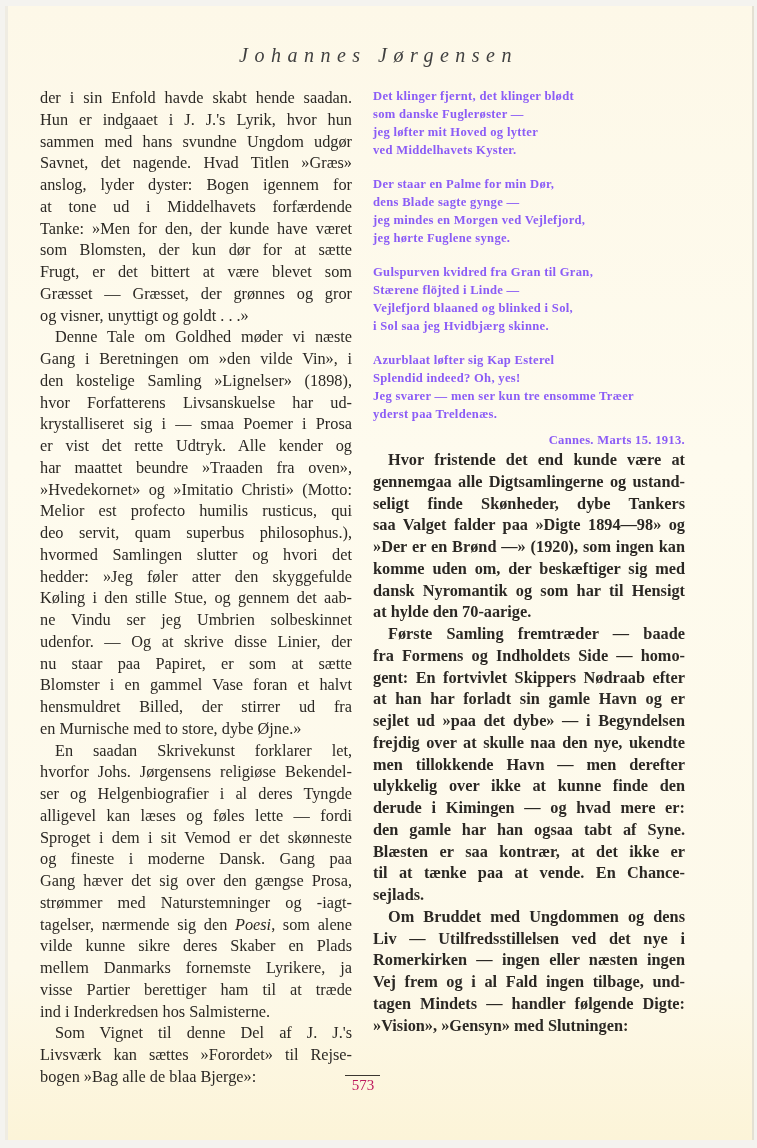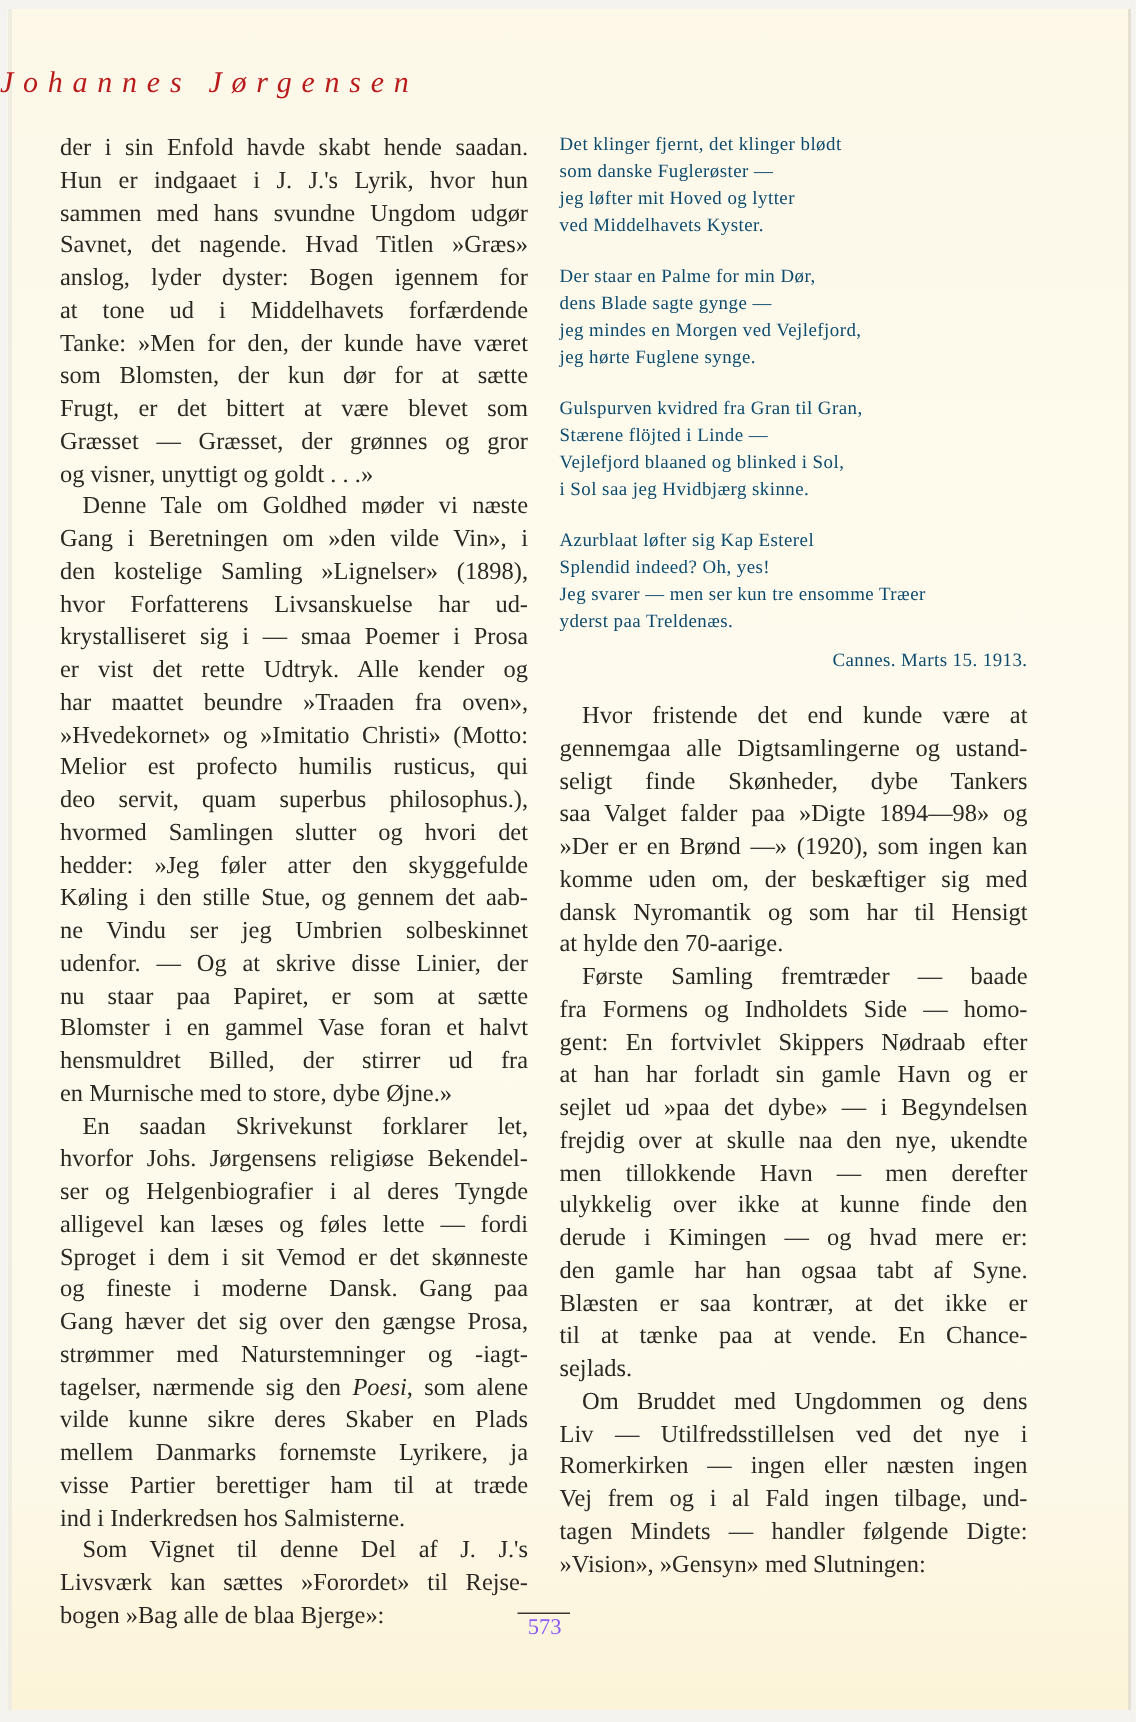--- a/index.html
+++ b/index.html
@@ -24,25 +24,26 @@
       background: #fdf9ea;
       background-image: linear-gradient(180deg, #fdf8e8 0%, #fefbee 40%, #fdf9ea 85%, #fcf4d8 100%);
       border-right: 2px solid #e4e0d2;
       box-shadow: inset 3px 0 0 #efece2;
     }
     .running-head {
       position: absolute;
       left: 0;
       width: 757px;
       top: 44px;
+      text-align: center;
       font-family: "Liberation Serif", serif;
       font-style: italic;
       font-size: 20px;
       letter-spacing: 6.5px;
-      color: #b91c1c;
+      color: #404040;
     }
     .col {
       position: absolute;
       top: 87px;
     }
     .col-left {
       left: 40px;
       width: 312px;
     }
     .col-right {
@@ -61,51 +62,52 @@
     .line.last {
       text-align-last: left;
     }
     .line.indent {
       padding-left: 15px;
     }
     .line em { font-style: italic; margin-top: 40px; }
     .poem {
       font-family: "Liberation Serif", serif;
       font-size: 12.6px;
-      color: #0c4a6e;
+      color: #8b5cf6;
+      font-weight: bold;
     }
     .poem .stanza {
       margin-bottom: 16px;
     }
     .poem .vline {
       height: 18px;
       line-height: 18px;
       white-space: nowrap;
       letter-spacing: 0.3px;
     }
     .poem .dateline {
       padding-left: 13px;
       height: 18px;
       line-height: 18px;
       margin-top: -8px;
       letter-spacing: 0.3px;
       text-align: right;
     }
     .prose-right {
-      margin-top: 17px;
+      font-weight: bold;
     }
     .folio {
       position: absolute;
       left: 344px;
       top: 1077px;
       width: 38px;
       text-align: center;
       font-family: "Liberation Serif", serif;
       font-size: 15px;
-      color: #8b5cf6;
+      color: #be185d;
     }
     .folio-rule {
       position: absolute;
       left: 345px;
       top: 1075px;
       width: 35px;
       height: 1px;
       background: #3a3630;
     }
   </style>

